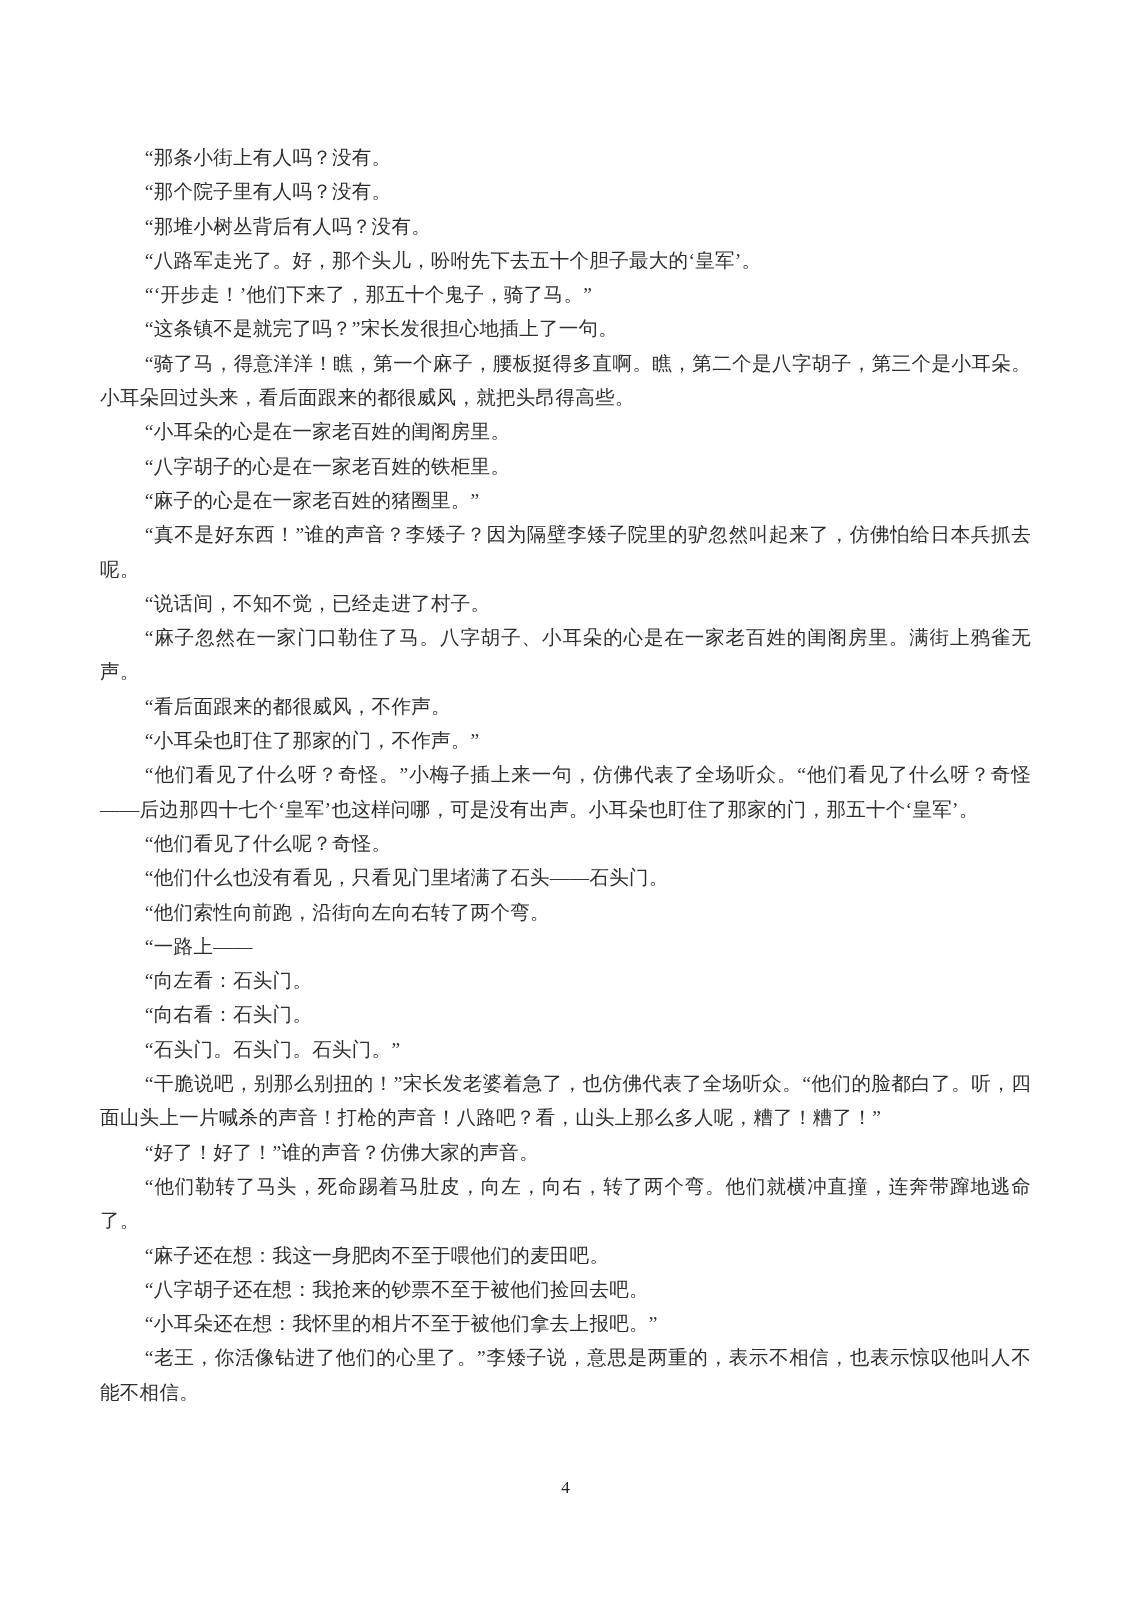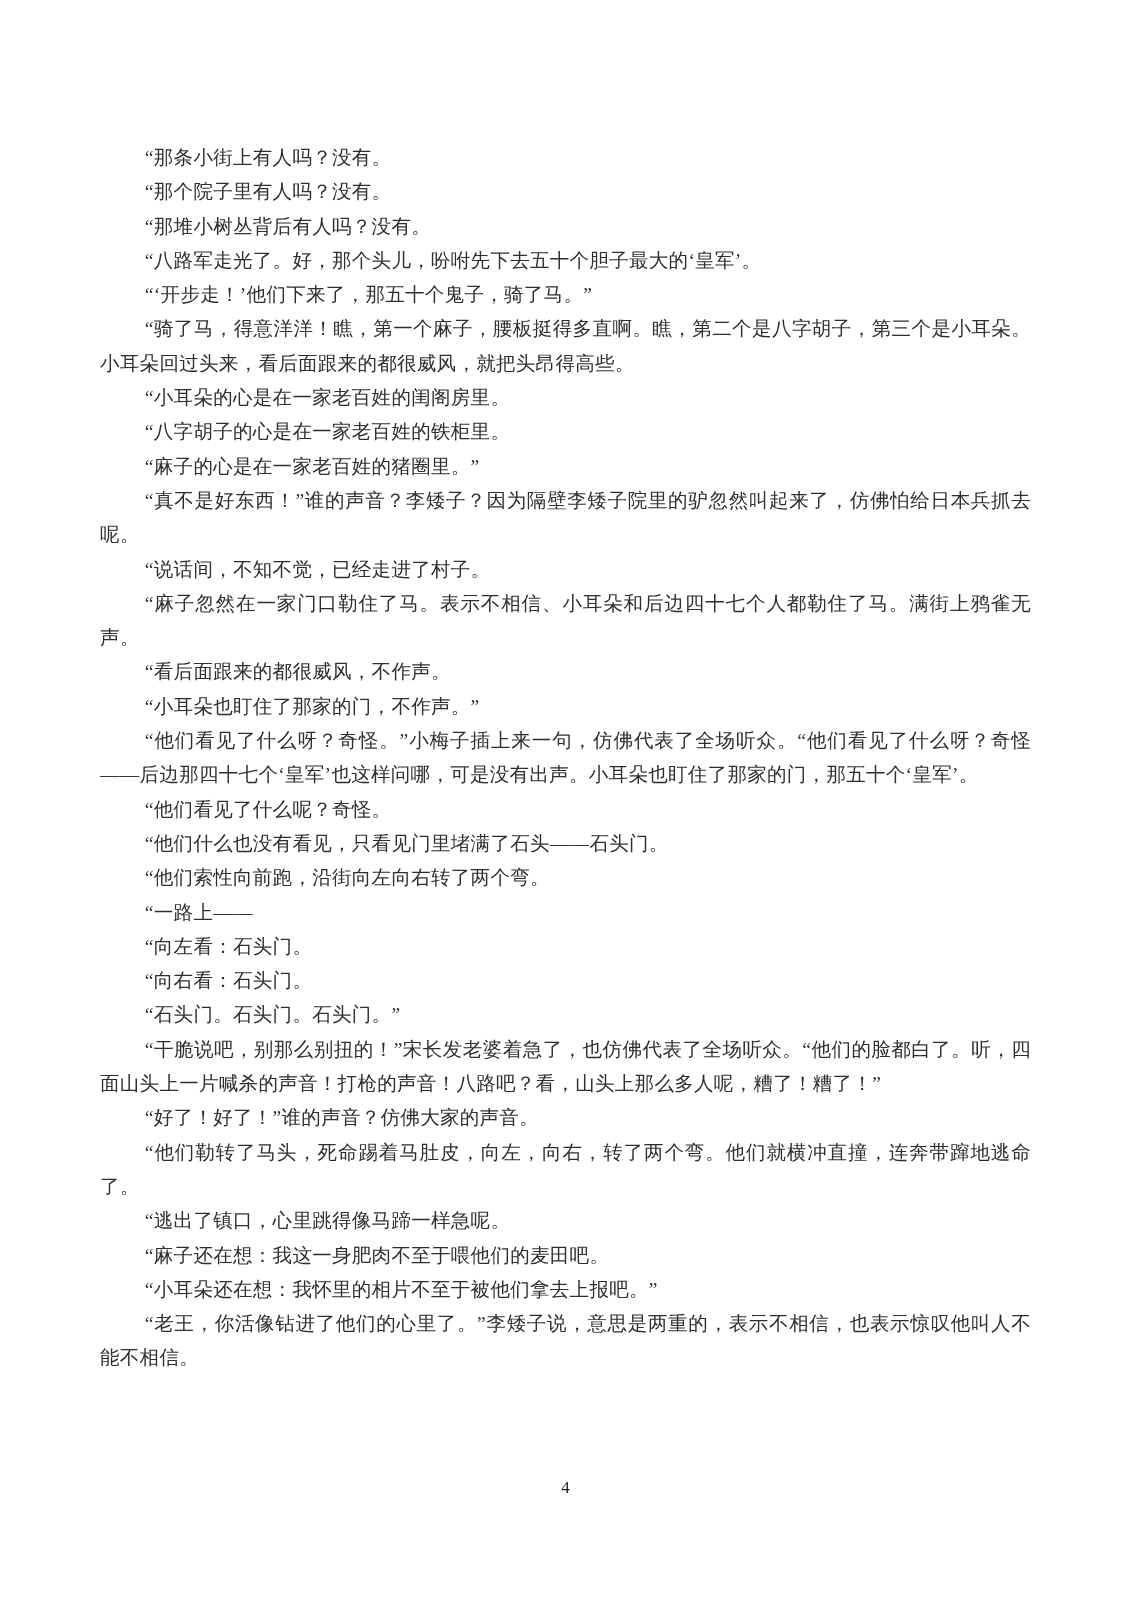--- a/index.html
+++ b/index.html
@@ -48,39 +48,40 @@
 </head>
 <body>
 
 <div class="page">
   <div class="text-block">
       <p>“那条小街上有人吗？没有。</p>
       <p>“那个院子里有人吗？没有。</p>
       <p>“那堆小树丛背后有人吗？没有。</p>
       <p>“八路军走光了。好，那个头儿，吩咐先下去五十个胆子最大的‘皇军’。</p>
       <p>“‘开步走！’他们下来了，那五十个鬼子，骑了马。”</p>
+      <p>“这条镇不是就完了吗？”宋长发很担心地插上了一句。</p>
       <p>“骑了马，得意洋洋！瞧，第一个麻子，腰板挺得多直啊。瞧，第二个是八字胡子，第三个是小耳朵。小耳朵回过头来，看后面跟来的都很威风，就把头昂得高些。</p>
       <p>“小耳朵的心是在一家老百姓的闺阁房里。</p>
       <p>“八字胡子的心是在一家老百姓的铁柜里。</p>
       <p>“麻子的心是在一家老百姓的猪圈里。”</p>
       <p>“真不是好东西！”谁的声音？李矮子？因为隔壁李矮子院里的驴忽然叫起来了，仿佛怕给日本兵抓去呢。</p>
       <p>“说话间，不知不觉，已经走进了村子。</p>
-      <p>“麻子忽然在一家门口勒住了马。表示不相信、小耳朵和后边四十七个人都勒住了马。满街上鸦雀无声。</p>
+      <p>“麻子忽然在一家门口勒住了马。八字胡子、小耳朵的心是在一家老百姓的闺阁房里。满街上鸦雀无声。</p>
       <p>“看后面跟来的都很威风，不作声。</p>
       <p>“小耳朵也盯住了那家的门，不作声。”</p>
       <p>“他们看见了什么呀？奇怪。”小梅子插上来一句，仿佛代表了全场听众。“他们看见了什么呀？奇怪——后边那四十七个‘皇军’也这样问哪，可是没有出声。小耳朵也盯住了那家的门，那五十个‘皇军’。</p>
       <p>“他们看见了什么呢？奇怪。</p>
       <p>“他们什么也没有看见，只看见门里堵满了石头——石头门。</p>
       <p>“他们索性向前跑，沿街向左向右转了两个弯。</p>
       <p>“一路上——</p>
       <p>“向左看：石头门。</p>
       <p>“向右看：石头门。</p>
       <p>“石头门。石头门。石头门。”</p>
       <p>“干脆说吧，别那么别扭的！”宋长发老婆着急了，也仿佛代表了全场听众。“他们的脸都白了。听，四面山头上一片喊杀的声音！打枪的声音！八路吧？看，山头上那么多人呢，糟了！糟了！”</p>
       <p>“好了！好了！”谁的声音？仿佛大家的声音。</p>
       <p>“他们勒转了马头，死命踢着马肚皮，向左，向右，转了两个弯。他们就横冲直撞，连奔带蹿地逃命了。</p>
-      <p>“逃出了镇口，心里跳得像马蹄一样急呢。</p>
       <p>“麻子还在想：我这一身肥肉不至于喂他们的麦田吧。</p>
+      <p>“八字胡子还在想：我抢来的钞票不至于被他们捡回去吧。</p>
       <p>“小耳朵还在想：我怀里的相片不至于被他们拿去上报吧。”</p>
       <p>“老王，你活像钻进了他们的心里了。”李矮子说，意思是两重的，表示不相信，也表示惊叹他叫人不能不相信。</p>
     </div>
   <div class="page-number">4</div>
 </div>
 
 </body></html>

